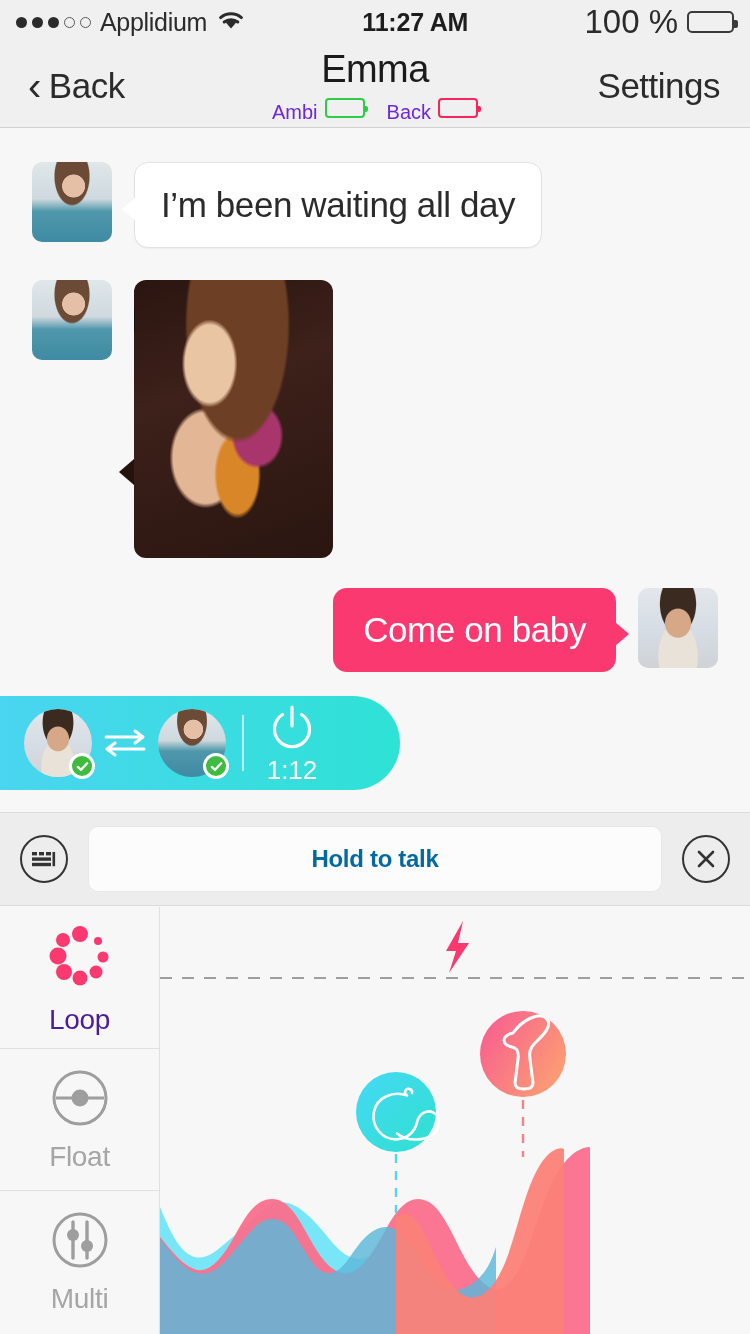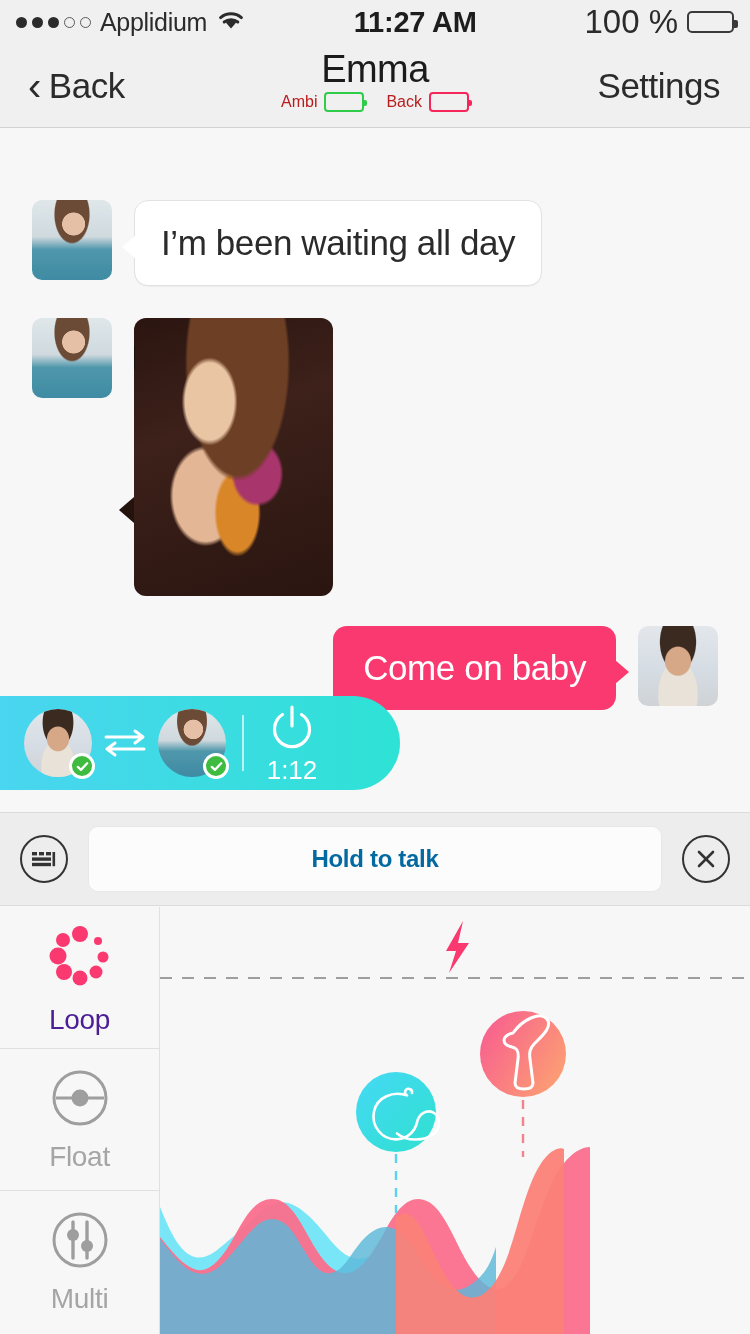--- a/index.html
+++ b/index.html
@@ -16,21 +16,21 @@
     position: absolute; top: 0; left: 0; width: 750px; height: 44px;
     background: #f0f0f0;
     display: flex; align-items: center; padding: 0 16px;
   }
   .sb-left { display: flex; align-items: center; gap: 9px; flex: 0 0 auto; }
   .dots { display: flex; align-items: center; gap: 5px; }
   .dot { width: 11px; height: 11px; border-radius: 50%; background: #2b2b2b; }
   .dot.empty { background: transparent; border: 1.6px solid #5a5a5a; width: 11px; height: 11px; }
   .carrier { font-size: 25px; color: #2b2b2b; letter-spacing: -0.3px; }
   .sb-center { flex: 1; text-align: center; }
-  .sb-time { font-size: 29px; font-weight: bold; color: #1d1d1d; letter-spacing: -0.2px; }
+  .sb-time { font-size: 25px; font-weight: bold; color: #1d1d1d; letter-spacing: -0.2px; }
   .sb-right { display: flex; align-items: center; gap: 9px; flex: 0 0 auto; }
   .batt-pct { font-size: 33px; color: #2b2b2b; }
   .batt-shell {
     position: relative; width: 47px; height: 22px;
     border: 2px solid #3a3a3a; border-radius: 5px; padding: 2px;
   }
   .batt-shell::after {
     content: ""; position: absolute; right: -6px; top: 7px;
     width: 4px; height: 8px; background: #3a3a3a; border-radius: 0 2px 2px 0;
   }
@@ -51,33 +51,33 @@
     position: absolute; right: 30px; top: 22px;
     font-size: 35px; color: #2b2b2b; letter-spacing: -0.5px;
   }
   .nav-center {
     position: absolute; left: 0; right: 0; top: 6px;
     display: flex; flex-direction: column; align-items: center;
   }
   .nav-title { font-size: 38px; color: #1b1b1b; letter-spacing: -0.6px; line-height: 1.05; }
   .nav-devices { display: flex; align-items: center; gap: 22px; margin-top: 2px; }
   .dev { display: flex; align-items: center; gap: 7px; }
-  .dev-name { font-size: 16px; color: #b91c1c; }
+  .dev-name { font-size: 20px; color: #6d28d9; margin-top: 9px; }
   .mini-batt {
     position: relative; width: 40px; height: 20px;
     border: 2px solid currentColor; border-radius: 4px; padding: 2px;
   }
   .mini-batt::after {
     content: ""; position: absolute; right: -5px; top: 6px;
     width: 3px; height: 6px; background: currentColor; border-radius: 0 2px 2px 0;
   }
   .mini-fill { height: 100%; border-radius: 1px; background: currentColor; }
 
   
-  .chat { position: absolute; top: 129px; left: 0; width: 750px; height: 566px; background: #f7f7f7; margin-top: 38px; }
+  .chat { position: absolute; top: 129px; left: 0; width: 750px; height: 566px; background: #f7f7f7; }
 
   .avatar-sq { width: 80px; height: 80px; border-radius: 10px; overflow: hidden; flex: 0 0 auto; }
 
   .row { display: flex; align-items: flex-start; }
   .row-in { padding-left: 32px; }
 
   .msg-row-1 { position: absolute; top: 33px; left: 0; }
   .bubble {
     position: relative; background: #fff; border: 1px solid #e2e2e2;
     border-radius: 14px; padding: 22px 26px; margin-left: 22px;

